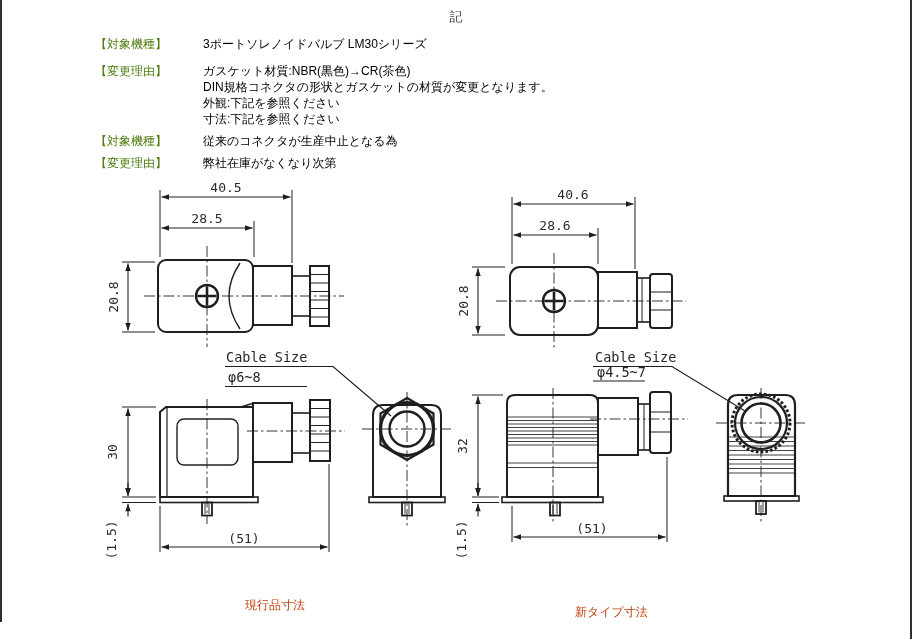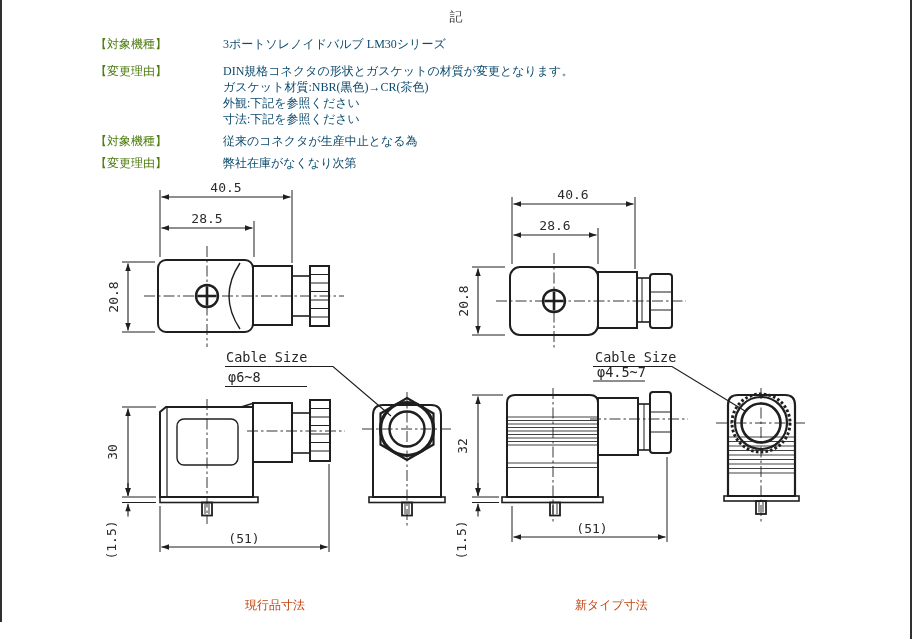--- a/index.html
+++ b/index.html
@@ -6,24 +6,24 @@
   .page{
     position:relative;width:912px;height:639px;background:#ffffff;
     overflow:hidden;font-family:"Liberation Sans",sans-serif;color:#474747;
   }
   .pborder{position:absolute;background:#2f2f2f;}
   .pb-left{left:0;top:0;width:2px;height:622px;}
   .pb-right{right:0;top:0;width:2px;height:639px;}
   .doc-title{position:absolute;left:0;right:0;top:8px;text-align:center;font-size:13px;color:#424242;}
   .field{position:absolute;left:95px;font-size:12px;line-height:16px;white-space:nowrap;}
   .f-label{position:absolute;left:0;top:0;color:#4d7c0f;}
-  .f-value{position:absolute;left:128px;top:0;color:#0c4a6e;font-family:Liberation Serif, serif;}
+  .f-value{position:absolute;left:108px;top:0;color:#000000;}
   .row1{top:36px;} .row2{top:63px;} .row3{top:133px;} .row4{top:155px;}
   .caption{position:absolute;top:597px;font-size:12px;color:#c2410c;white-space:nowrap;}
-  .cap-current{left:245px;} .cap-new{left:575px;}
+  .cap-current{left:245px;} .cap-new{left:575px;margin-top:7px;}
   svg.draw{position:absolute;left:0;top:0;}
   svg.draw *{vector-effect:none;}
   .ln{stroke:#1f1f1f;fill:none;}
   .dimtxt{font-family:"DejaVu Sans Mono","Liberation Mono",monospace;font-size:13px;fill:#2b2b2b;}
   .notetxt{font-family:"DejaVu Sans Mono","Liberation Mono",monospace;font-size:13.5px;fill:#262626;}
 </style>
 </head>
 <body>
 
 <div class="page">
@@ -34,22 +34,22 @@
   <div class="doc-title">記</div>
 
   <div class="field row1">
     <span class="f-label">【対象機種】</span>
     <span class="f-value">3ポートソレノイドバルブ  LM30シリーズ</span>
   </div>
 
   <div class="field row2">
     <span class="f-label">【変更理由】</span>
     <div class="f-value">
+      <div>ガスケット材質:NBR(黒色)→CR(茶色)</div>
       <div>DIN規格コネクタの形状とガスケットの材質が変更となります。</div>
-      <div>ガスケット材質:NBR(黒色)→CR(茶色)</div>
       <div>外観:下記を参照ください</div>
       <div>寸法:下記を参照ください</div>
     </div>
   </div>
 
   <div class="field row3">
     <span class="f-label">【対象機種】</span>
     <span class="f-value">従来のコネクタが生産中止となる為</span>
   </div>
 

